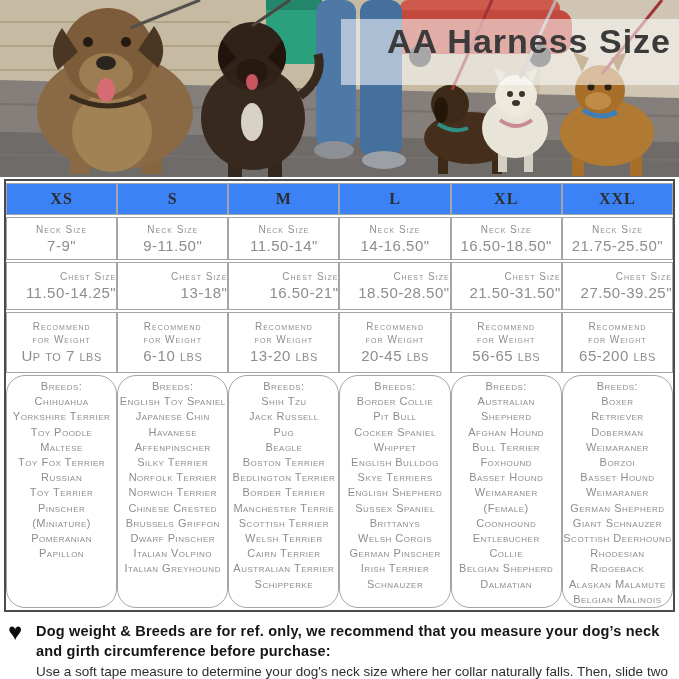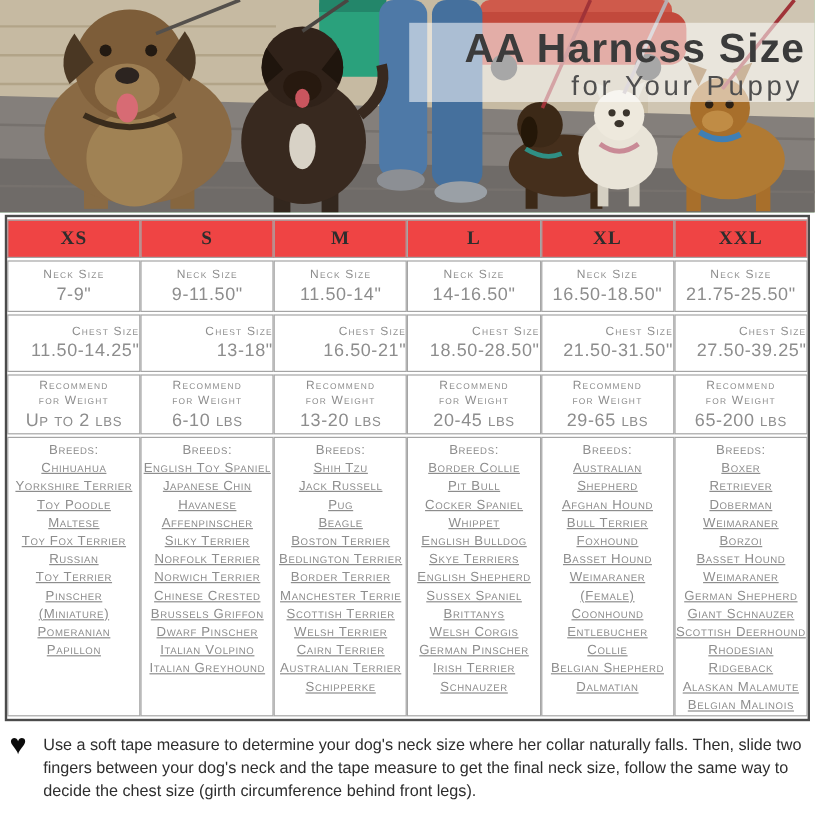--- a/index.html
+++ b/index.html
@@ -1,49 +1,49 @@
 <!DOCTYPE html>
 <html><head>
 <meta charset="utf-8">
 <style>
   * { margin:0; padding:0; box-sizing:border-box; }
   html,body { width:679px; height:679px; background:#ffffff; overflow:hidden;
               font-family:"Liberation Sans", sans-serif; }
 
   
-  .banner { position:relative; width:679px; height:177px; overflow:hidden; background:#86efac; }
+  .banner { position:relative; width:679px; height:177px; overflow:hidden; background:#f0abfc; }
   .banner svg { position:absolute; inset:0; display:block; }
   .title-band { position:absolute; top:19px; right:0; width:338px; height:66px;
                 background:rgba(255,255,255,0.55); }
   .banner-title { position:absolute; top:22px; right:8px; width:340px; text-align:right;
                   font-size:34px; font-weight:bold; color:#3b3b3b; letter-spacing:1px; }
   .banner-subtitle { position:absolute; top:58px; right:10px; width:340px; text-align:right;
                      font-size:23px; font-weight:normal; color:#4f4f4f; letter-spacing:3px; }
 
   
   .table-wrap { padding:2px 4px 0 4px; }
   table.size-table { width:100%; table-layout:fixed; border-collapse:separate;
                      border-spacing:0 2px; border:2px solid #4b4b4b; background:#ffffff; }
   .size-table th, .size-table td { border:1px solid #a5a5a5; text-align:center;
                                    vertical-align:middle; overflow:hidden; }
-  .size-table th { height:32px; background:#ef4444;
+  .size-table th { height:32px; background:#3b82f6;
                    font-family:"Liberation Serif", serif; font-weight:bold;
                    font-size:16px; color:#2d2d2d; letter-spacing:1px; }
   .size-table td { color:#8d8d8d; font-variant:small-caps; }
   tr.r-neck td   { height:43px; }
   tr.r-chest td  { height:48px;text-align:right; }
-  tr.r-weight td { height:50px; }
-  tr.r-breeds td { height:212px; vertical-align:top; padding-top:3px; }
+  tr.r-weight td { height:61px; }
+  tr.r-breeds td { height:212px; vertical-align:top; padding-top:3px;border-radius:19px; }
   .cell-label { display:block; font-size:10px; letter-spacing:1px; line-height:13px;
                 white-space:pre-line; }
   .cell-value { display:block; font-size:15px; letter-spacing:0.5px; line-height:18px;
                 margin-top:1px; }
   .breed-label { display:block; font-size:11px; letter-spacing:0.5px; line-height:15.2px; }
   .breed-list { font-size:11px; letter-spacing:0.5px; line-height:15.2px;
-                white-space:pre-line;text-decoration:underline; }
+                white-space:pre-line; }
 
   
   .note { display:flex; align-items:flex-start; padding:9px 10px 0 8px; }
   .heart { font-size:24px; line-height:22px; color:#0b0b0b; width:28px; flex:0 0 28px; }
   .note-text { flex:1; }
   .note-heading { font-size:14.5px; font-weight:bold; color:#151515; line-height:1.38;
                   letter-spacing:0.2px; }
   .note-body { font-size:13.5px; color:#2e2e2e; line-height:1.4; margin-top:2px; }
 </style>
 </head>
@@ -150,21 +150,20 @@
       <path d="M618,72 l9,-20 -16,6 z" fill="#8a5a20"></path>
       <ellipse cx="598" cy="101" rx="13" ry="9" fill="#c08c45"></ellipse>
       <circle cx="591" cy="87" r="3.5" fill="#2c2014"></circle>
       <circle cx="608" cy="87" r="3.5" fill="#2c2014"></circle>
       <path d="M583,110 q17,11 34,2" stroke="#3f7fb5" stroke-width="5" fill="none"></path>
       <line x1="602" y1="74" x2="662" y2="0" stroke="#a03338" stroke-width="3"></line>
     </g>
   </svg>
   <div class="title-band"></div>
   <div class="banner-title">AA Harness Size</div>
-  <div class="banner-subtitle">for Your Puppy</div>
 </div>
 
 <div class="table-wrap">
   <table class="size-table">
     <thead>
       <tr>
         <th>XS</th>
         <th>S</th>
         <th>M</th>
         <th>L</th>
@@ -222,41 +221,41 @@
           </td>
         <td>
             <span class="cell-label">Chest Size</span>
             <span class="cell-value">27.50-39.25"</span>
           </td>
       </tr>
       <tr class="r-weight">
         <td>
             <span class="cell-label">Recommend
 for Weight</span>
-            <span class="cell-value">Up to 2 lbs</span>
+            <span class="cell-value">Up to 7 lbs</span>
           </td>
         <td>
             <span class="cell-label">Recommend
 for Weight</span>
             <span class="cell-value">6-10 lbs</span>
           </td>
         <td>
             <span class="cell-label">Recommend
 for Weight</span>
             <span class="cell-value">13-20 lbs</span>
           </td>
         <td>
             <span class="cell-label">Recommend
 for Weight</span>
             <span class="cell-value">20-45 lbs</span>
           </td>
         <td>
             <span class="cell-label">Recommend
 for Weight</span>
-            <span class="cell-value">29-65 lbs</span>
+            <span class="cell-value">56-65 lbs</span>
           </td>
         <td>
             <span class="cell-label">Recommend
 for Weight</span>
             <span class="cell-value">65-200 lbs</span>
           </td>
       </tr>
       <tr class="r-breeds">
         <td>
             <span class="breed-label">Breeds:</span>
@@ -352,15 +351,16 @@
 Belgian Malinois</div>
           </td>
       </tr>
     </tbody>
   </table>
 </div>
 
 <div class="note">
   <span class="heart">♥</span>
   <div class="note-text">
+    <div class="note-heading">Dog weight &amp; Breeds are for ref. only, we recommend that you measure your dog’s neck and girth circumference before purchase:</div>
     <div class="note-body">Use a soft tape measure to determine your dog's neck size where her collar naturally falls. Then, slide two fingers between your dog's neck and the tape measure to get the final neck size, follow the same way to decide the chest size (girth circumference behind front legs).</div>
   </div>
 </div>
 
 </body></html>

